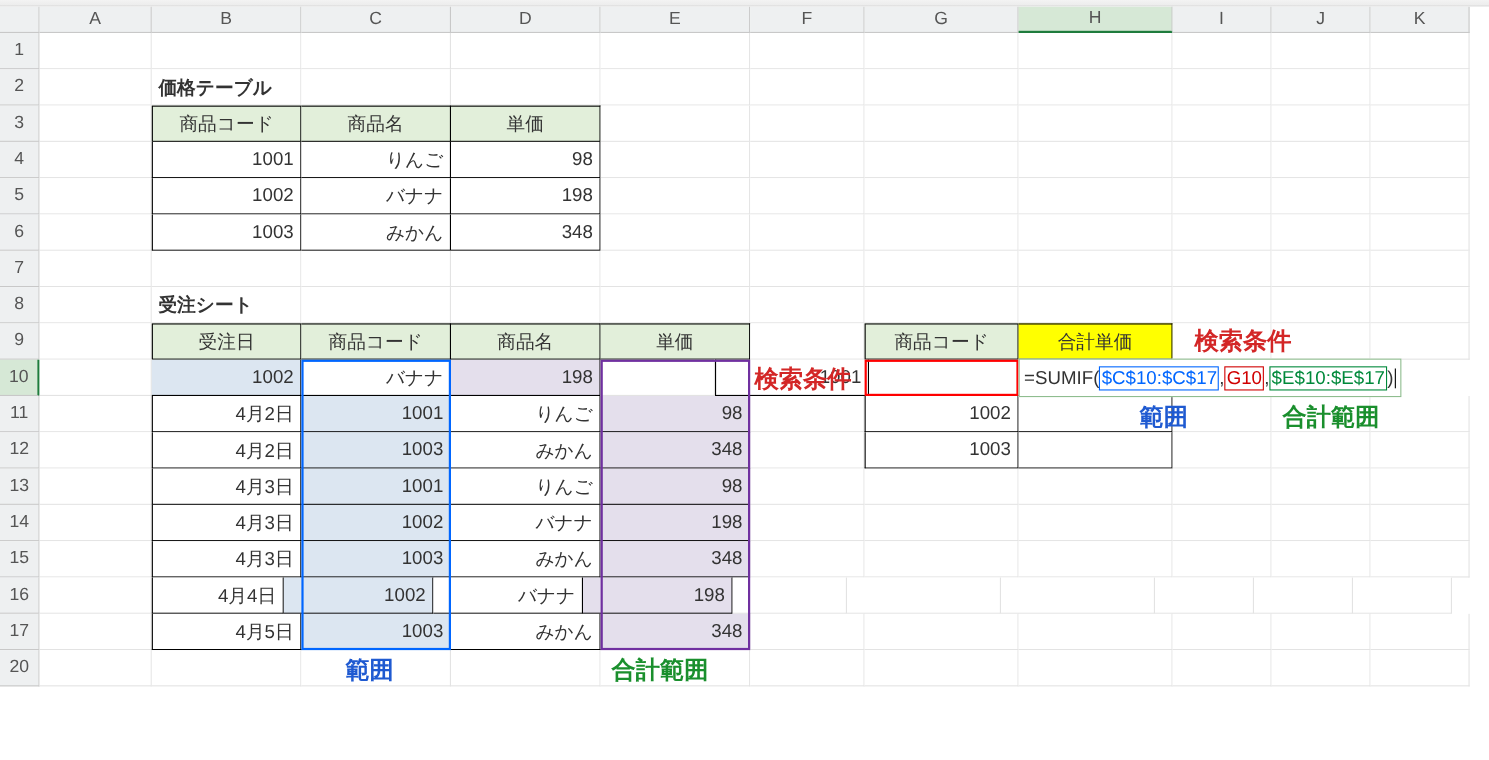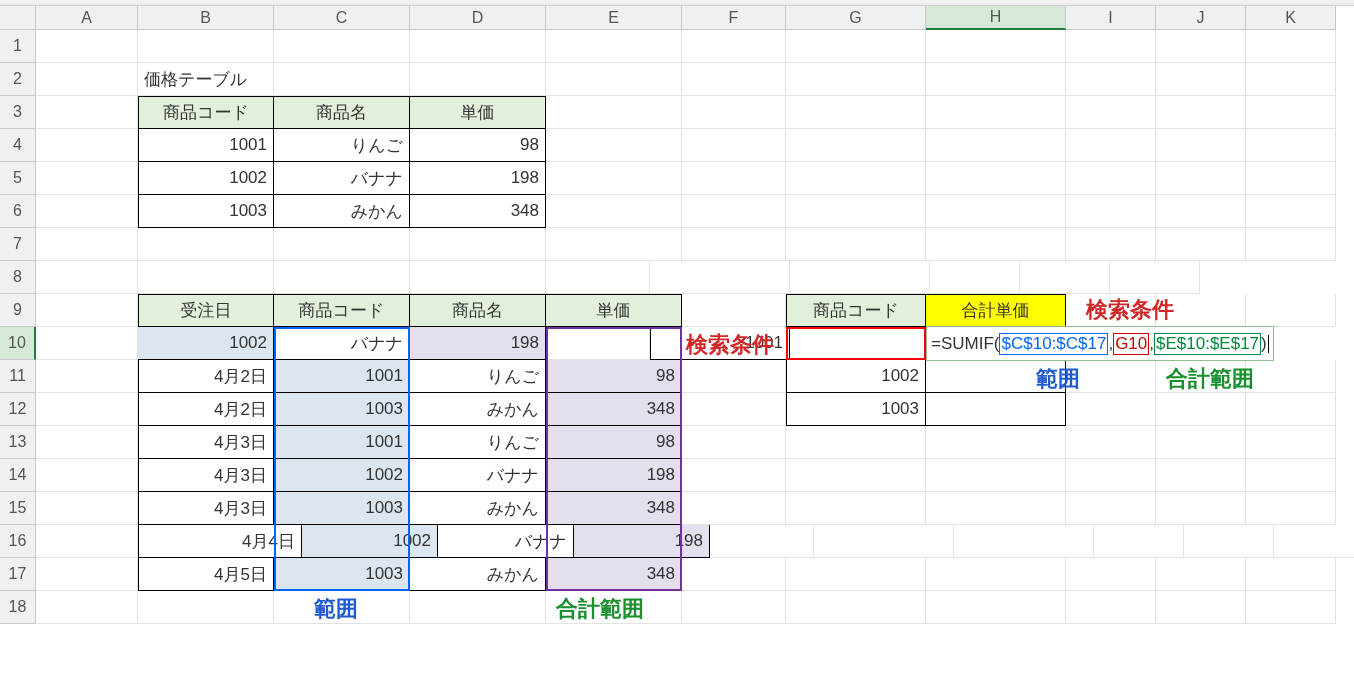--- a/index.html
+++ b/index.html
@@ -89,21 +89,21 @@
   .cell.center { justify-content:center;text-align:right; }
   
   .th { background:#e2efda; font-weight:normal; }
   .bT { border-top:1px solid #000 !important; }
   .bB { border-bottom:1px solid #000 !important; }
   .bL { border-left:1px solid #000 !important; }
   .bR { border-right:1px solid #000 !important; }
   .yellow { background:#ffff00; }
   .shade-blue { background:#dce6f1; }
   .shade-purple { background:#e4dfec; }
-  .bold { font-weight:normal; }
+  .bold { font-weight:bold; }
   
   .overlay { position:absolute; border:2px solid; pointer-events:none; }
   .ov-blue { border-color:#0066ff; }
   .ov-purple { border-color:#7030a0; }
   .ov-red { border-color:#ff0000; }
   .ann { position:absolute; font-size:22px; font-weight:bold; pointer-events:none; }
   .ann.red { color:#d32626; }
   .ann.blue { color:#1f5ad1; }
   .ann.green { color:#1a8f2d; }
   
@@ -155,21 +155,21 @@
         <div class="rowhead">8</div>
         <div class="rowhead">9</div>
         <div class="rowhead active">10</div>
         <div class="rowhead">11</div>
         <div class="rowhead">12</div>
         <div class="rowhead">13</div>
         <div class="rowhead">14</div>
         <div class="rowhead">15</div>
         <div class="rowhead">16</div>
         <div class="rowhead">17</div>
-        <div class="rowhead">18</div>
+        <div class="rowhead">20</div>
       </div>
     <div class="cells" id="cells">
         <div class="row">
           <div class="cell  " style="width: 102px;"></div>
           <div class="cell  " style="width: 136px;"></div>
           <div class="cell  " style="width: 136px;"></div>
           <div class="cell  " style="width: 136px;"></div>
           <div class="cell  " style="width: 136px;"></div>
           <div class="cell  " style="width: 104px;"></div>
           <div class="cell  " style="width: 140px;"></div>
@@ -251,20 +251,21 @@
           <div class="cell  " style="width: 136px;"></div>
           <div class="cell  " style="width: 104px;"></div>
           <div class="cell  " style="width: 140px;"></div>
           <div class="cell  " style="width: 140px;"></div>
           <div class="cell  " style="width: 90px;"></div>
           <div class="cell  " style="width: 90px;"></div>
           <div class="cell  " style="width: 90px;"></div>
         </div>
         <div class="row">
           <div class="cell  " style="width: 102px;"></div>
+          <div class="cell bold " style="width: 136px;">受注シート</div>
           <div class="cell  " style="width: 136px;"></div>
           <div class="cell  " style="width: 136px;"></div>
           <div class="cell  " style="width: 136px;"></div>
           <div class="cell  " style="width: 104px;"></div>
           <div class="cell  " style="width: 140px;"></div>
           <div class="cell  " style="width: 140px;"></div>
           <div class="cell  " style="width: 90px;"></div>
           <div class="cell  " style="width: 90px;"></div>
           <div class="cell  " style="width: 90px;"></div>
         </div>
@@ -353,21 +354,21 @@
           <div class="cell shade-purple bR bB right" style="width: 136px;">348</div>
           <div class="cell  " style="width: 104px;"></div>
           <div class="cell  " style="width: 140px;"></div>
           <div class="cell  " style="width: 140px;"></div>
           <div class="cell  " style="width: 90px;"></div>
           <div class="cell  " style="width: 90px;"></div>
           <div class="cell  " style="width: 90px;"></div>
         </div>
         <div class="row">
           <div class="cell  " style="width: 102px;"></div>
-          <div class="cell bL bR bB right" style="width: 164px;">4月4日</div>
+          <div class="cell bL bR bB right" style="width: 120px;">4月4日</div>
           <div class="cell shade-blue bR bB right" style="width: 136px;">1002</div>
           <div class="cell bR bB right" style="width: 136px;">バナナ</div>
           <div class="cell shade-purple bR bB right" style="width: 136px;">198</div>
           <div class="cell  " style="width: 104px;"></div>
           <div class="cell  " style="width: 140px;"></div>
           <div class="cell  " style="width: 140px;"></div>
           <div class="cell  " style="width: 90px;"></div>
           <div class="cell  " style="width: 90px;"></div>
           <div class="cell  " style="width: 90px;"></div>
         </div>

